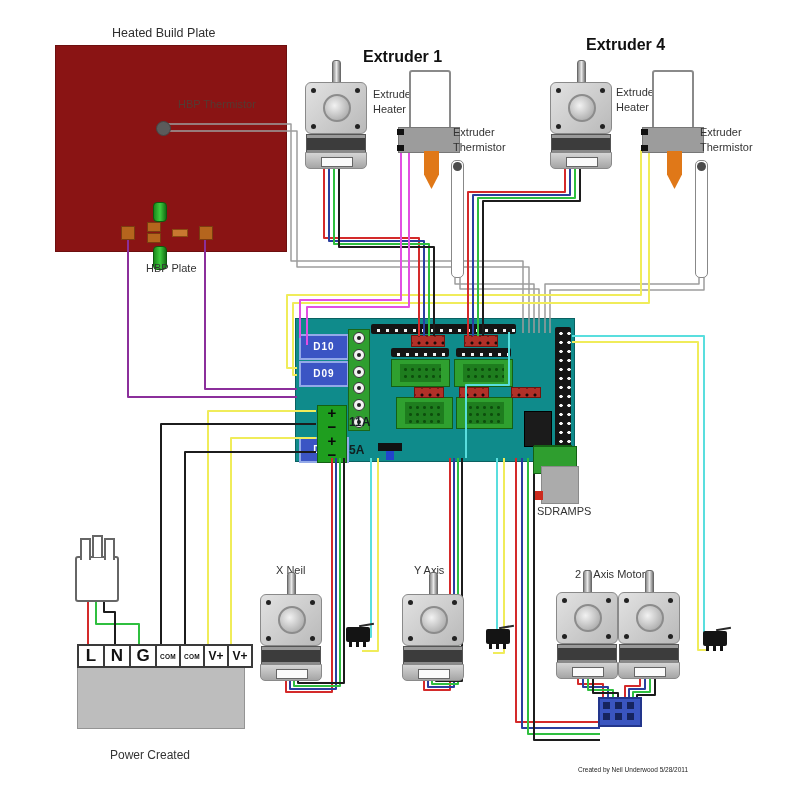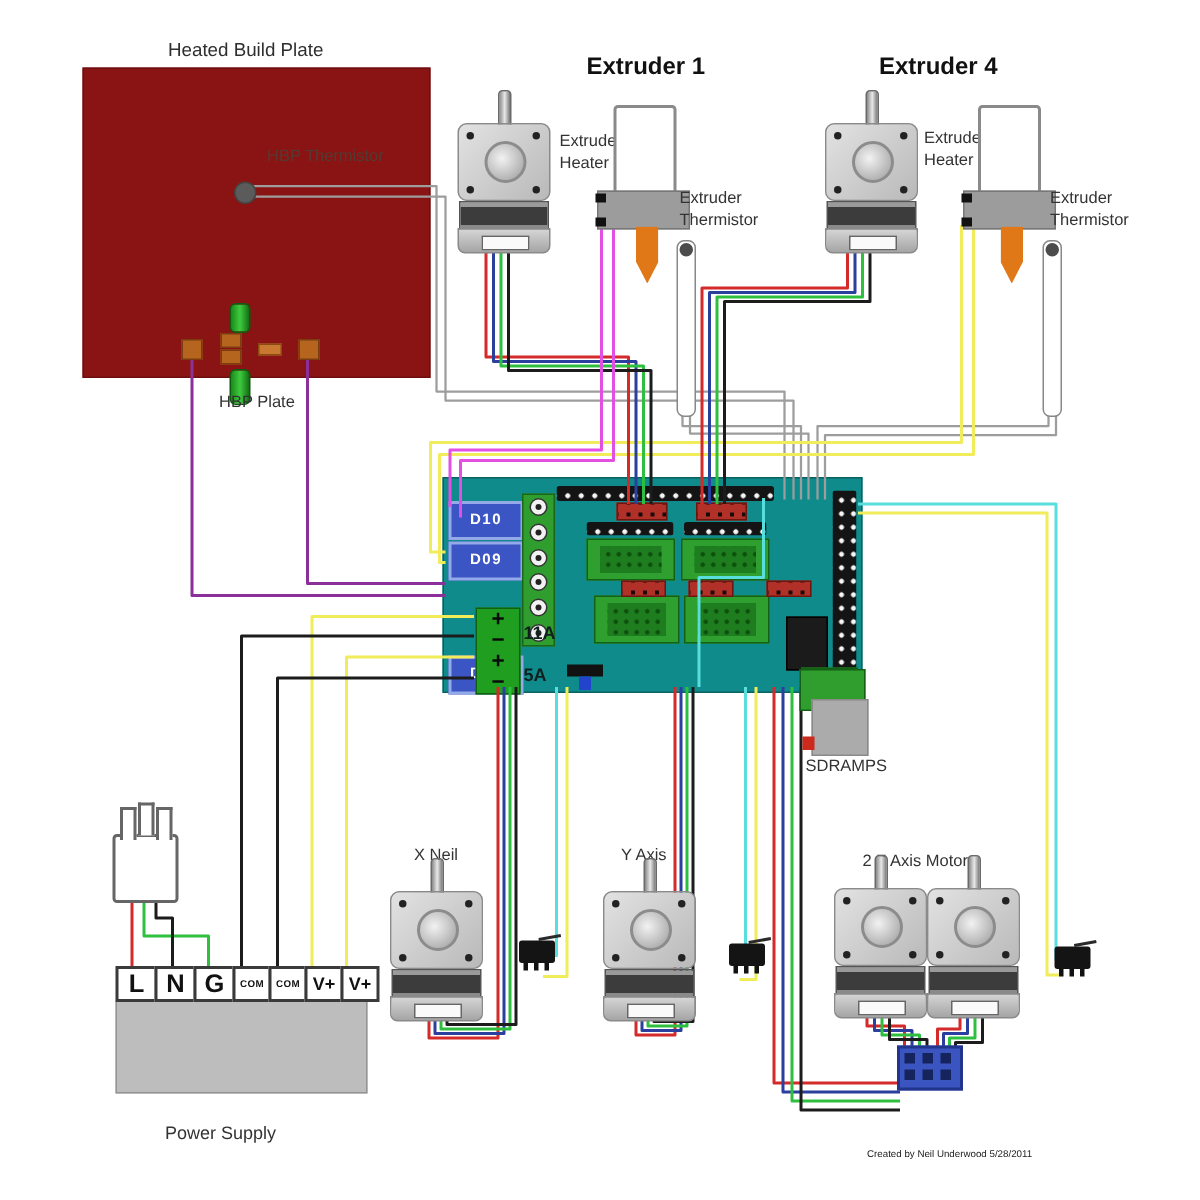--- a/index.html
+++ b/index.html
@@ -178,21 +178,21 @@
 <div class="abs therm-tip" style="z-index:4"></div>
 <div class="abs led" style="left:153px;top:202px;height:18px;z-index:4"></div>
 <div class="abs led" style="left:153px;top:246px;height:22px;z-index:4"></div>
 <div class="abs pad" style="left:121px;top:226px;width:12px;height:12px;z-index:4"></div>
 <div class="abs pad" style="left:147px;top:222px;width:12px;height:8px;z-index:4"></div>
 <div class="abs pad" style="left:147px;top:233px;width:12px;height:8px;z-index:4"></div>
 <div class="abs pad" style="left:199px;top:226px;width:12px;height:12px;z-index:4"></div>
 <div class="abs resistor" style="z-index:4"></div>
 <div class="lbl" style="left:146px;top:262px;z-index:4">HBP Plate</div>
 
-<div class="title" style="left:363px;top:36px;margin-left:28px;">Extruder 1</div>
+<div class="title" style="left:363px;top:48px;">Extruder 1</div>
 <div class="motor" style="left:305px;top:82px;">
   <div class="m-shaft"></div>
   <div class="m-top">
       <div class="m-dots"></div>
       <div class="m-hub"></div>
     </div>
   <div class="m-mid"></div>
     <div class="m-bot">
       <div class="m-conn"></div>
     </div>
@@ -282,21 +282,21 @@
 <div class="abs psu-body"></div>
 <div class="abs psu-strip">
   <div class="tcell t-lng">L</div>
   <div class="tcell t-lng">N</div>
   <div class="tcell t-lng">G</div>
   <div class="tcell t-com">COM</div>
   <div class="tcell t-com">COM</div>
   <div class="tcell t-vp">V+</div>
   <div class="tcell t-vp">V+</div>
 </div>
-<div class="lbl" style="left:110px;top:748px;font-size:12px;z-index:4">Power Supply</div>
+<div class="lbl" style="left:110px;top:748px;font-size:12px;z-index:4">Power Created</div>
 
 <div class="lbl" style="left:276px;top:564px;z-index:4">X Neil</div>
 <div class="motor" style="left:260px;top:594px;">
   <div class="m-shaft"></div>
   <div class="m-top">
       <div class="m-dots"></div>
       <div class="m-hub"></div>
     </div>
   <div class="m-mid"></div>
     <div class="m-bot">

